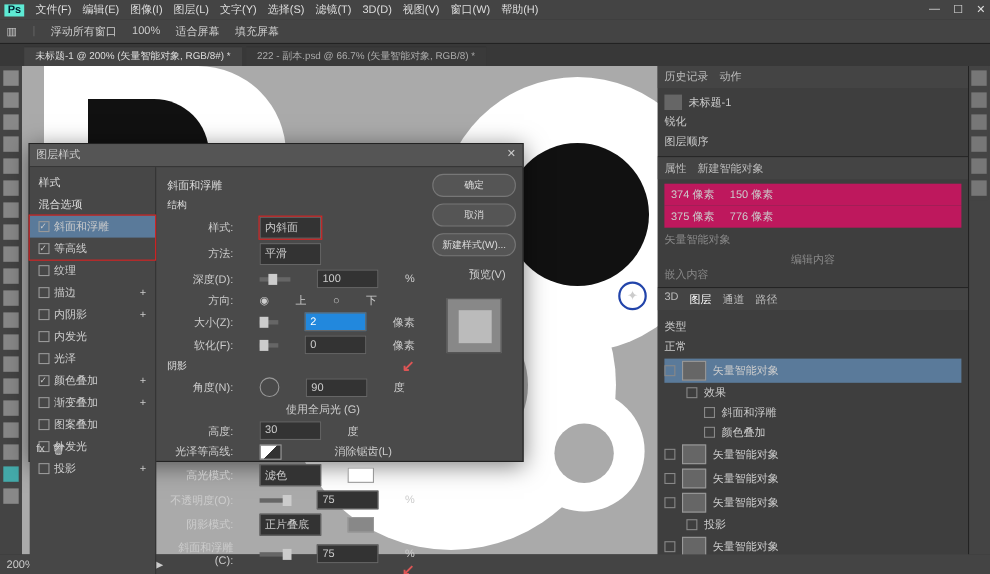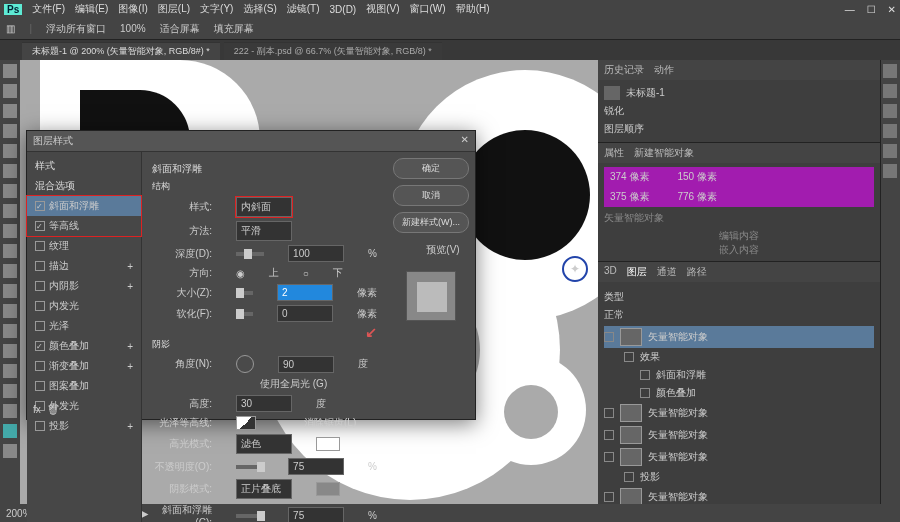--- a/index.html
+++ b/index.html
@@ -31,21 +31,21 @@
 .rp-narrow{width:20px;background:#444;border-left:1px solid #222}
 .rp-main{flex:1;display:flex;flex-direction:column}
 .panel{background:#3e3e3e;border-bottom:1px solid #222}
 .panel-header{display:flex;gap:10px;padding:3px 6px;background:#444}
 .panel-header span{color:#bbb}
 .panel-body{padding:4px 6px;font-size:9px}
 .histrow,.layerrow{display:flex;align-items:center;gap:6px;padding:2px 0}
 .layerrow .eye{width:10px;height:10px;border:1px solid #888}
 .layerrow .thumb{width:22px;height:18px;background:#666;border:1px solid #999}
 .layerrow.sel{background:#5a7a9a}
-.propsbar{display:flex;gap:28px;padding:3px 6px;background:#a21caf}
+.propsbar{display:flex;gap:14px;padding:3px 6px;background:#be185d}
 .statusbar{position:absolute;left:0;right:0;bottom:0;height:18px;background:#444;display:flex;align-items:center;padding:0 6px;gap:14px;font-size:9px}
 
 .dialog{position:absolute;left:26px;top:130px;width:450px;height:290px;background:#4a4a4a;border:1px solid #222;box-shadow:0 4px 20px rgba(0,0,0,.5);display:flex;flex-direction:column}
 .dlg-title{background:#555;padding:3px 6px;display:flex;justify-content:space-between;border-bottom:1px solid #333}
 .dlg-body{flex:1;display:flex}
 .dlg-left{width:115px;background:#474747;border-right:1px solid #333;padding:4px 0}
 .dlg-left .hdr{padding:3px 8px;color:#ddd}
 .dlg-left .stylerow{display:flex;align-items:center;padding:3px 8px;gap:4px}
 .dlg-left .stylerow.sel{background:#5a7a9a}
 .dlg-left .redbox{outline:1px solid #d22}
@@ -174,21 +174,21 @@
           <div class="propsbar">
               <span>374 像素</span>
               <span>150 像素</span>
             </div>
           <div class="propsbar">
               <span>375 像素</span>
               <span>776 像素</span>
             </div>
           <div style="padding:4px 0;color:#888">矢量智能对象</div>
           <div style="text-align:center;color:#888">编辑内容</div>
-          <div style="text-align:center;color:#888">嵌入内容</div>
+          <div style="text-align:left;color:#888">嵌入内容</div>
         </div>
       </div>
 
       <div class="panel" style="flex:1">
         <div class="panel-header">
           <span>3D</span>
           <span style="color:#fff">图层</span>
           <span>通道</span>
           <span>路径</span>
         </div>
@@ -372,21 +372,21 @@
         </div>
       <div class="ctrlrow">
           <label>软化(F):</label>
           <div class="slider">
             <i style="left:0"></i>
           </div>
           <span class="num">0</span>
           <span>像素</span>
         </div>
 
-      <div class="grouplabel" style="font-size:9px;margin-top:16px">阴影</div>
+      <div class="grouplabel" style="font-size:9px;margin-top:4px">阴影</div>
       <div class="ctrlrow">
           <label>角度(N):</label>
           <span style="width:18px;height:18px;border:1px solid #999;border-radius:50%;display:inline-block"></span>
           <span class="num">90</span>
           <span>度</span>
         </div>
       <div class="ctrlrow">
           <label></label>
           <span class="cb on"></span>
           <span>使用全局光 (G)</span>

